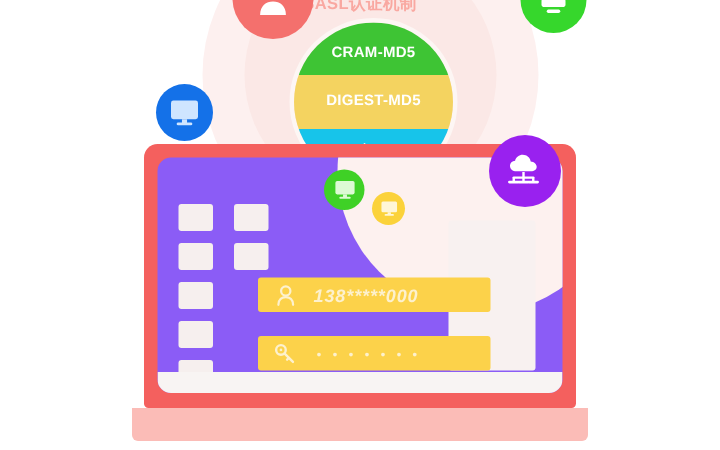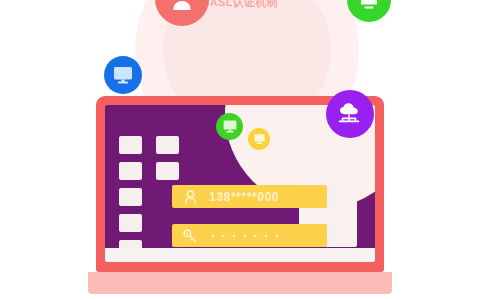--- a/index.html
+++ b/index.html
@@ -107,24 +107,25 @@
     width: 288px;
     height: 176px;
     background: #f4605e;
     border-radius: 9px 9px 3px 3px;
     box-sizing: border-box;
     padding: 9px 9px 10px 9px;
   }
   .laptop-screen {
     width: 100%;
     height: 100%;
-    background: #701a75;
-    border-radius: 2px;
+    background: #8b5cf6;
+    border-radius: 9px;
     position: relative;
     overflow: hidden;
+    font-style: italic;
   }
   .laptop-base {
     position: absolute;
     left: 88px;
     top: 272px;
     width: 304px;
     height: 22px;
     background: #fbbcb7;
     border-radius: 0 0 4px 4px;
   }
@@ -211,20 +212,25 @@
 </head>
 <body>
 
 <div id="stage">
 
   <div class="halo-outer"></div>
   <div class="halo-inner"></div>
 
   <div class="sasl-title">SASL认证机制</div>
 
+  <div class="mech-circle">
+    <div class="mech-band band-0">CRAM-MD5</div>
+    <div class="mech-band band-1">DIGEST-MD5</div>
+    <div class="mech-band band-2">etc....</div>
+  </div>
 
   <div class="laptop-lid">
     <div class="laptop-screen">
 
       <div class="screen-halo"></div>
 
       <div class="placeholder-col col-a">
         <div class="ph-block"></div>
         <div class="ph-block"></div>
         <div class="ph-block"></div>

